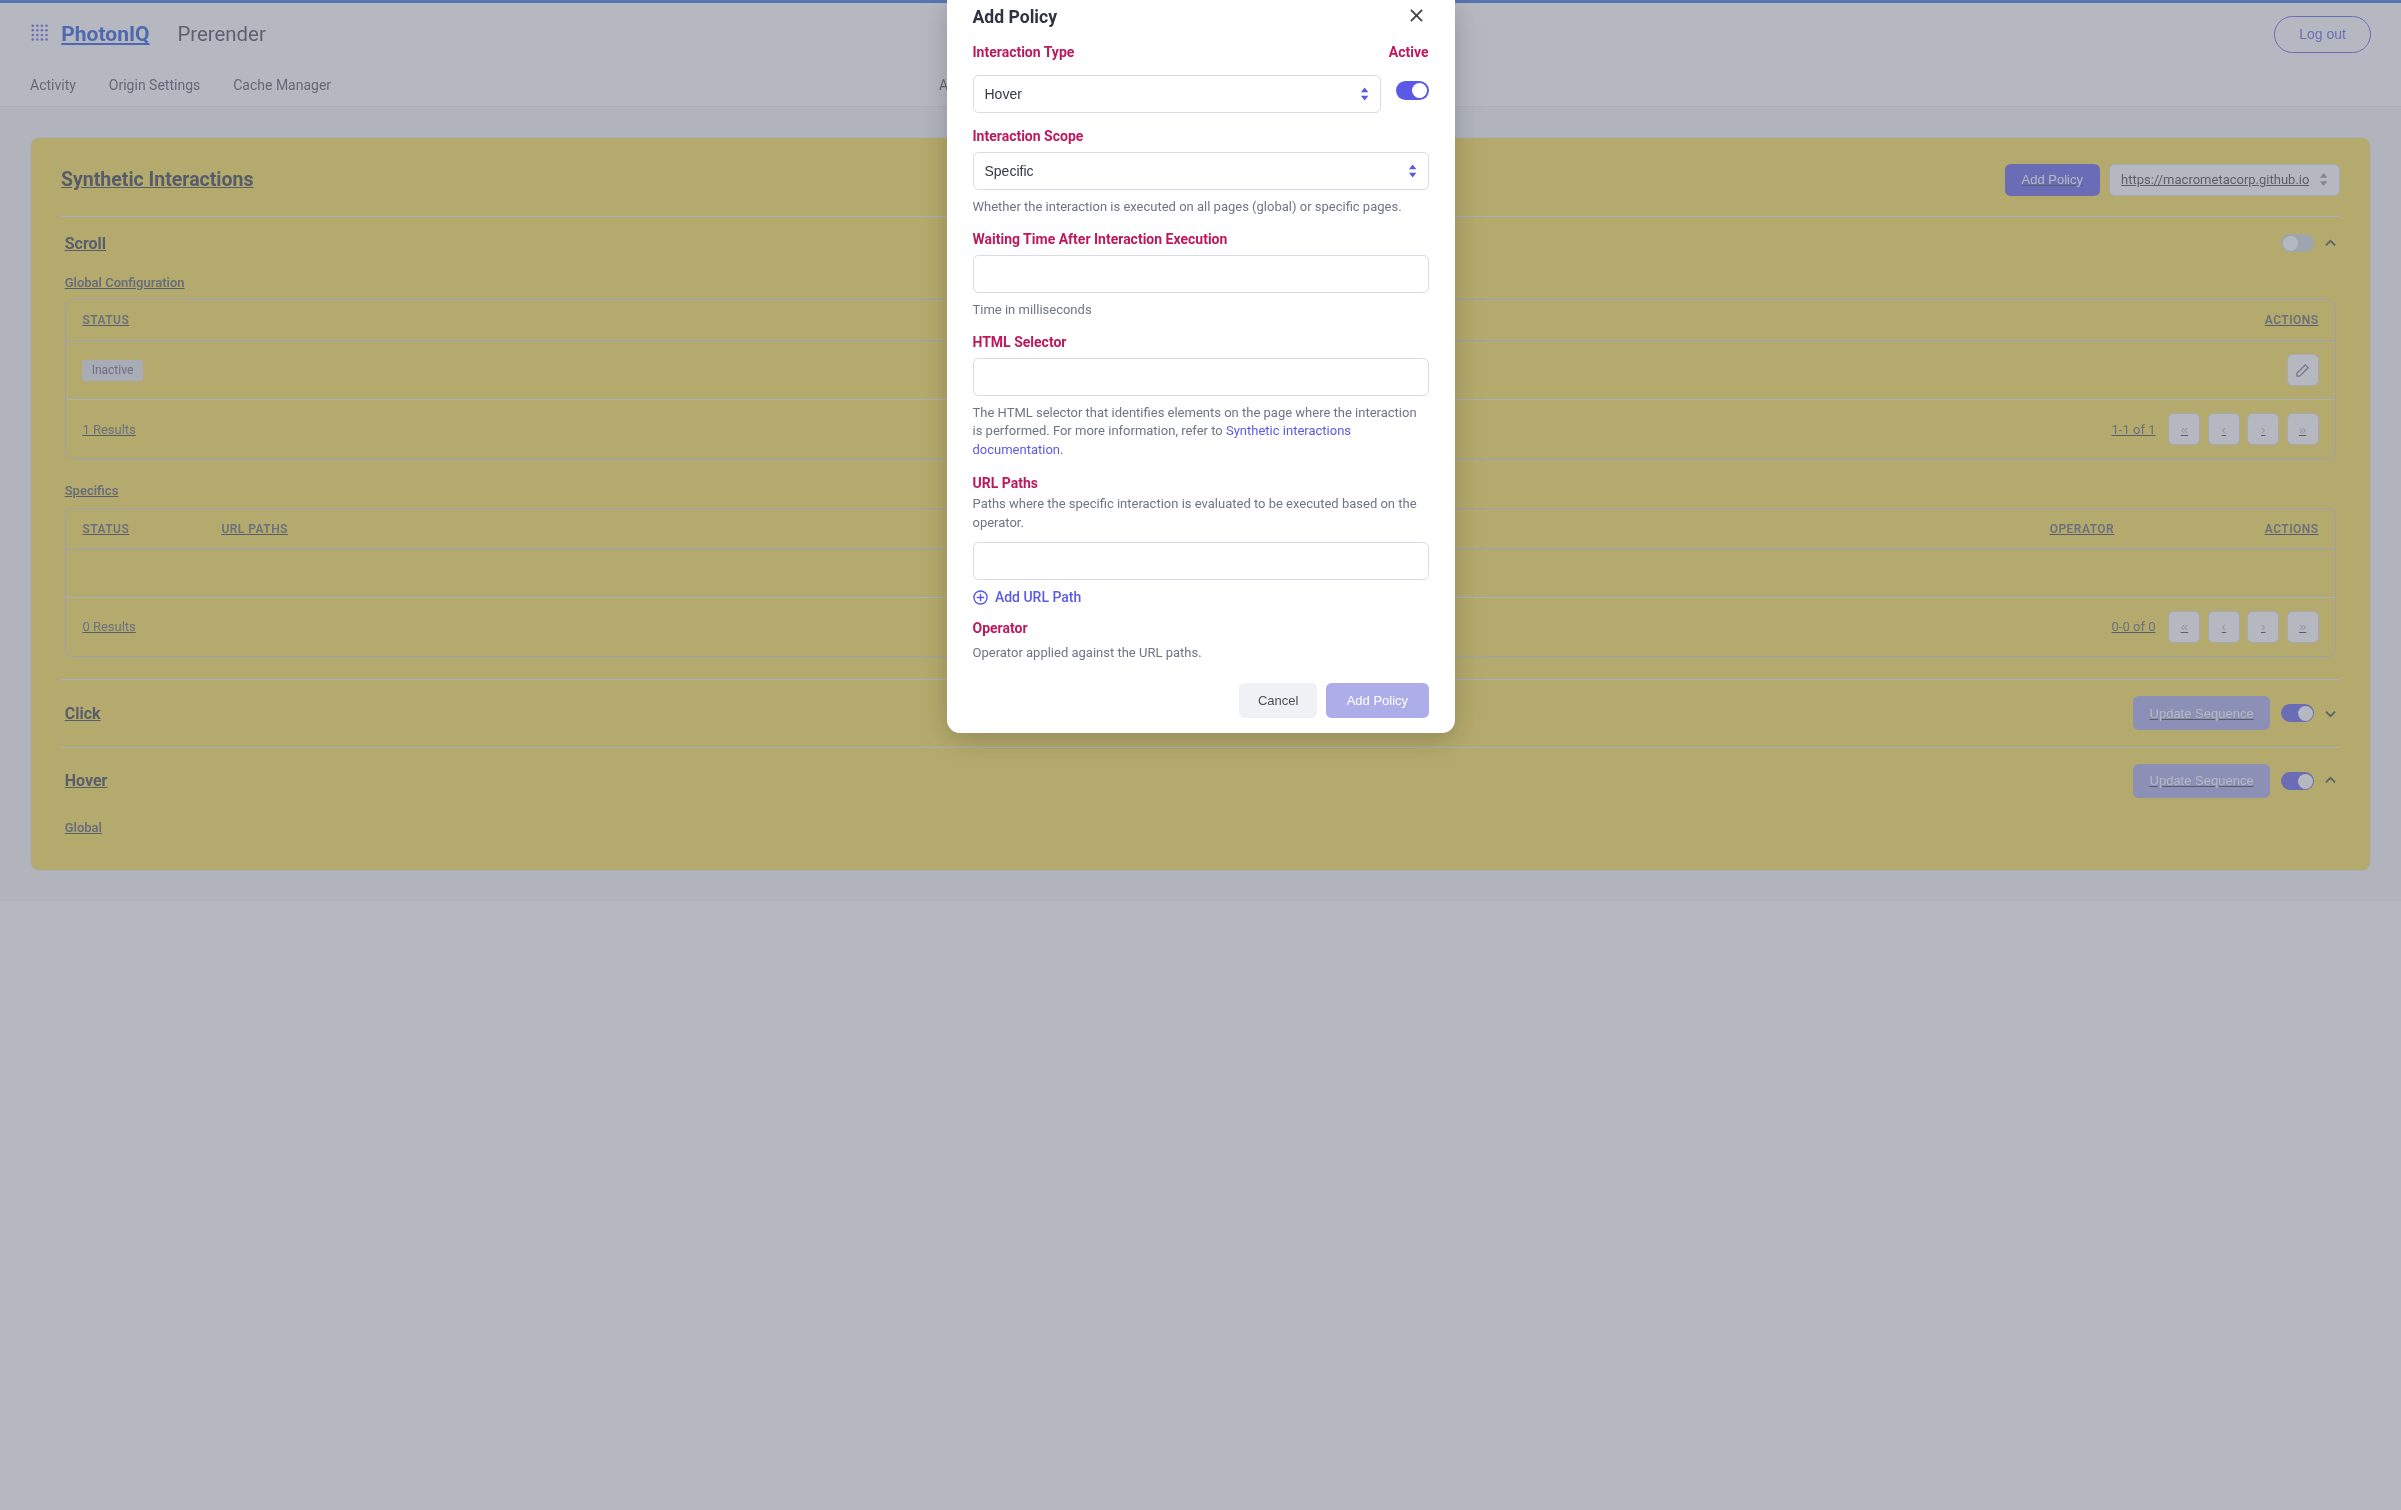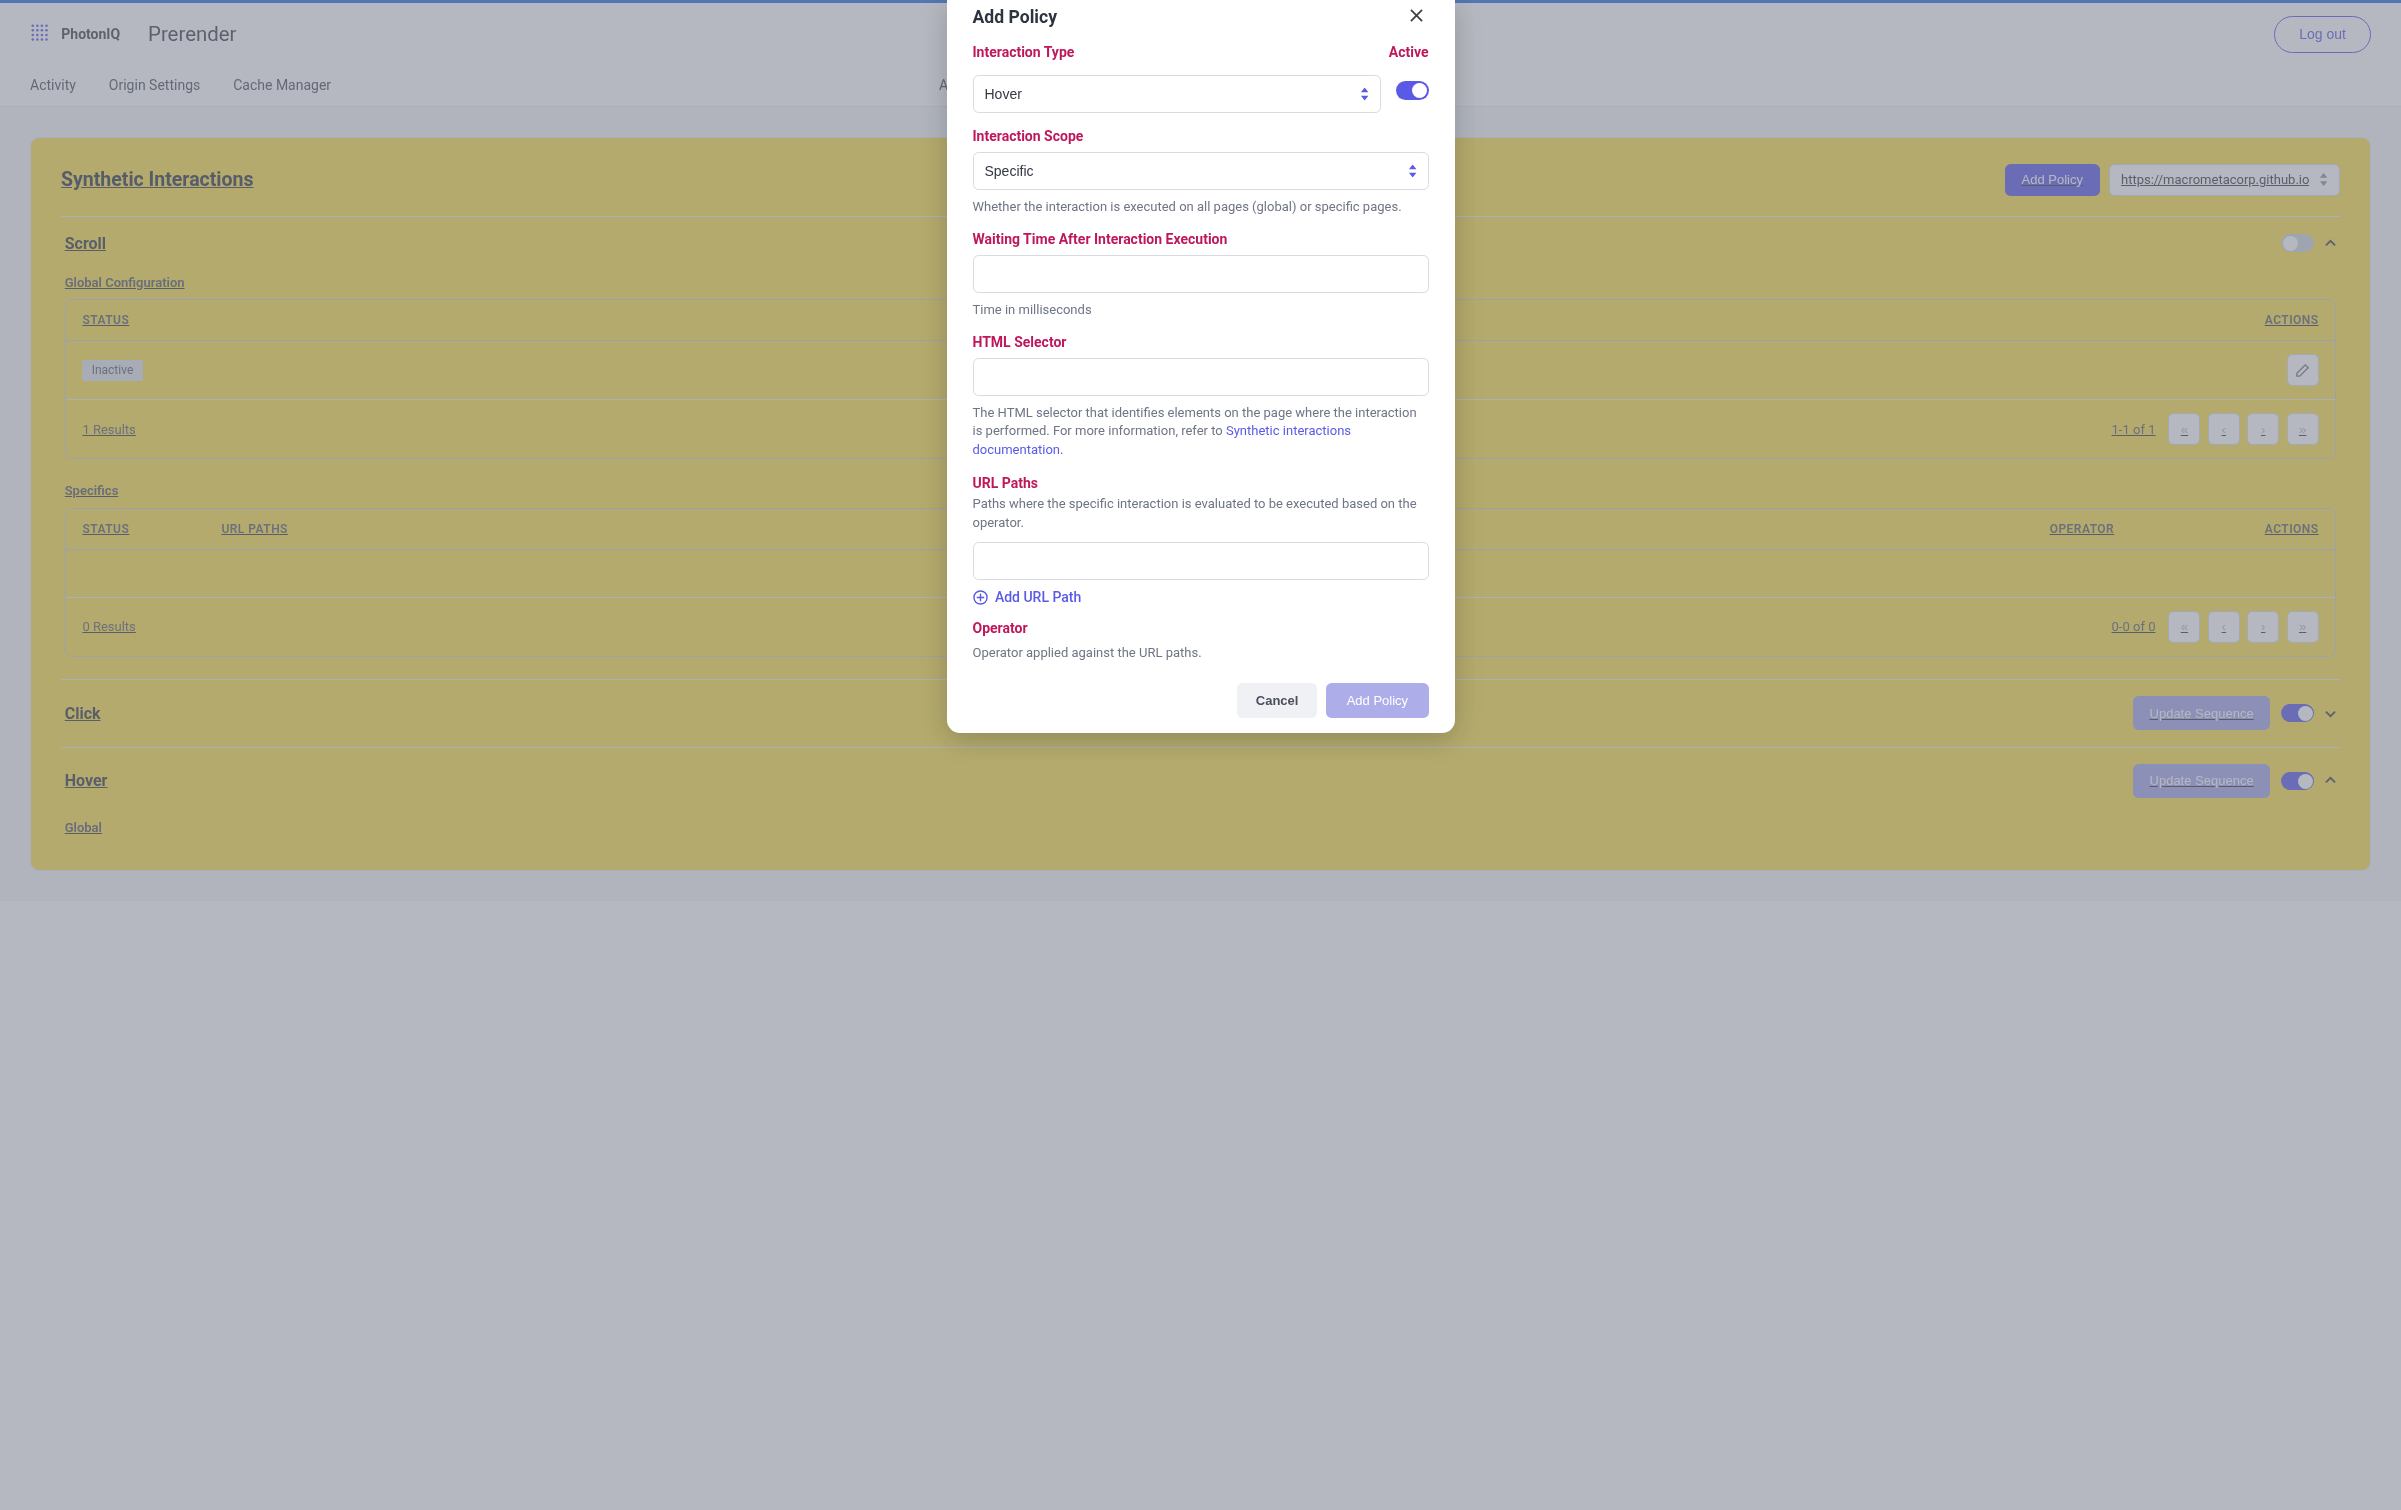--- a/index.html
+++ b/index.html
@@ -22,21 +22,21 @@
   font-family: -apple-system, BlinkMacSystemFont, "Segoe UI", Roboto, sans-serif;
   font-size: 13px;
   color: var(--text);
   background: var(--bg);
   position: relative;
 }
 .topbar-line { height: 2.8px; background: var(--topbar-blue); }
 .header { display: flex; align-items: center; padding: 0 30px; height: 63px; }
 .logo-block { display: flex; align-items: center; gap: 9.3px; }
 .logo-dots { width: 22px; height: 22px; }
-.logo-text { font-size: 14px; font-weight: 700; color: #404040; }
+.logo-text { font-size: 21px; font-weight: 700; color: #1d4ed8; text-decoration: underline; }
 .subtitle { font-size: 20.4px; font-weight: 400; color: #3b3f4c; margin-left: 18.6px; }
 .header-spacer { flex: 1; }
 .logout {
   border: 0.9px solid var(--purple);
   color: var(--purple);
   background: #fff;
   border-radius: 20.4px;
   padding: 9.3px 24px;
   font-size: 14px;
   font-weight: 500;
@@ -135,21 +135,21 @@
 }
 .select-wrap { position: relative; width: 100%; margin-top: 7.4px; }
 .select-wrap .sort { position: absolute; right: 11px; top: 50%; transform: translateY(-50%); pointer-events: none; }
 .field { margin-top: 15px; }
 .two-col { display: flex; gap: 16.7px; }
 .two-col > div { flex: 1; }
 .add-url { display: flex; align-items: center; gap: 7.4px; margin-top: 9.3px; color: var(--purple); font-size: 14px; font-weight: 500; cursor: pointer;}
 .modal-actions { display: flex; justify-content: flex-end; gap: 9.3px; margin-top: 20.4px; }
 .btn-cancel {
   background: #f0f1f5; color: #4a4f5c; border: none;
-  padding: 10.2px 18.6px; border-radius: 5.6px; font-size: 13px; font-weight: 700;
+  padding: 10.2px 18.6px; border-radius: 5.6px; font-size: 13px; font-weight: 400;
   cursor: pointer;
 }
 .btn-add {
   background: var(--purple-pale); color: #fff; border: none;
   padding: 10.2px 20.4px; border-radius: 5.6px; font-size: 13px; font-weight: 500;
   cursor: pointer; opacity: .9;
 }
 
 svg { display: inline-block; }
 .sort { width: 9.3px; }

